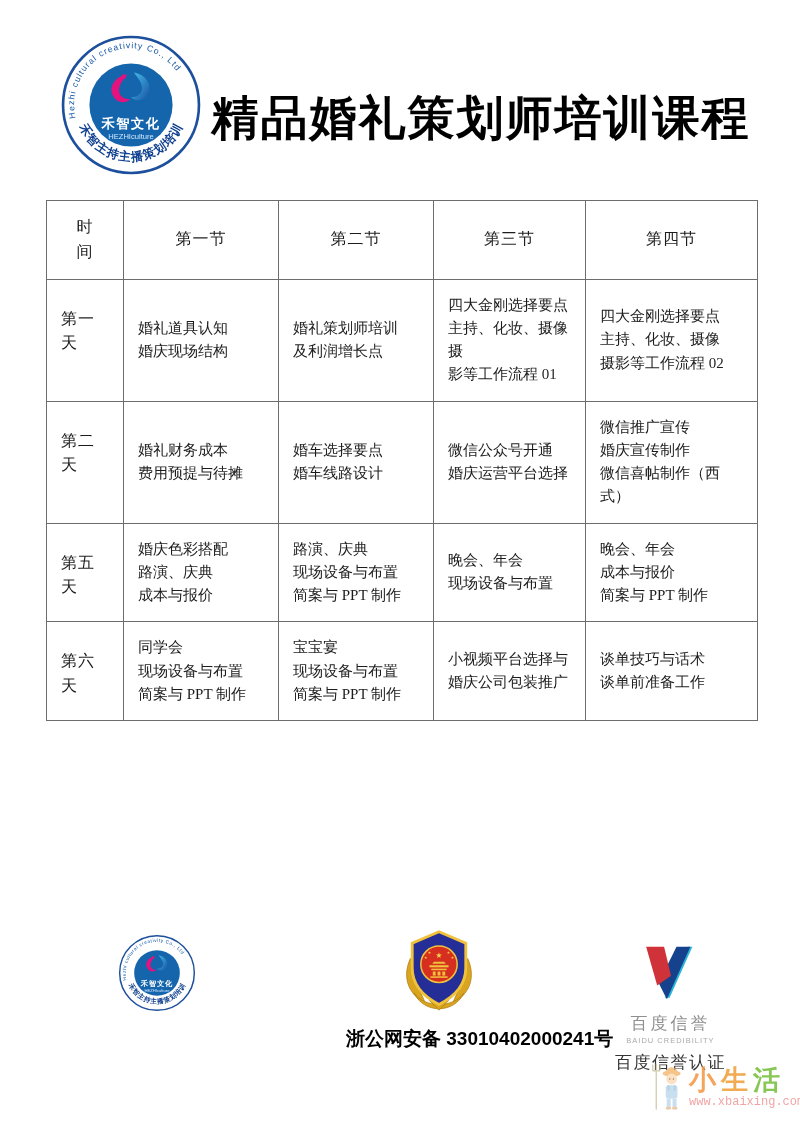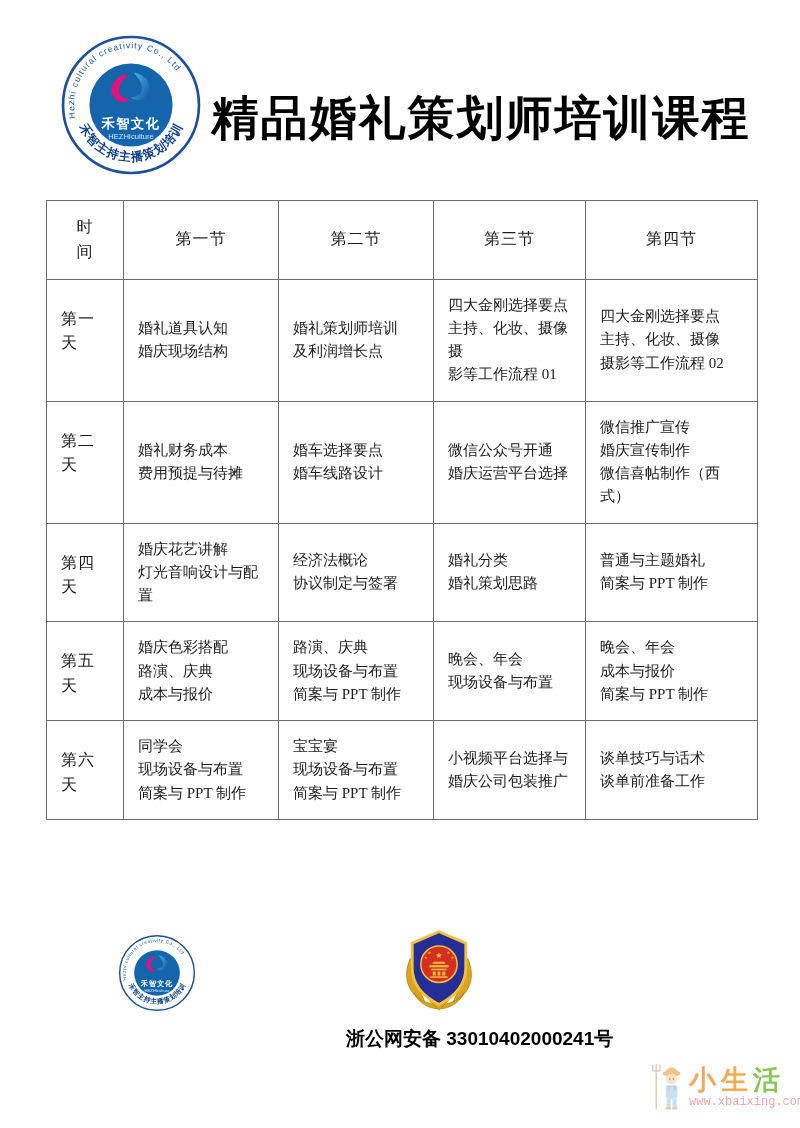--- a/index.html
+++ b/index.html
@@ -127,39 +127,20 @@
             <div>婚车线路设计</div>
           </td>
           <td>
             <div>微信公众号开通</div>
             <div>婚庆运营平台选择</div>
           </td>
           <td>
             <div>微信推广宣传</div>
             <div>婚庆宣传制作</div>
             <div>微信喜帖制作（西式）</div>
-          </td>
-        </tr>
-        <tr>
-          <td class="day">第四天</td>
-          <td>
-            <div>婚庆花艺讲解</div>
-            <div>灯光音响设计与配置</div>
-          </td>
-          <td>
-            <div>经济法概论</div>
-            <div>协议制定与签署</div>
-          </td>
-          <td>
-            <div>婚礼分类</div>
-            <div>婚礼策划思路</div>
-          </td>
-          <td>
-            <div>普通与主题婚礼</div>
-            <div>简案与 PPT 制作</div>
           </td>
         </tr>
         <tr>
           <td class="day">第五天</td>
           <td>
             <div>婚庆色彩搭配</div>
             <div>路演、庆典</div>
             <div>成本与报价</div>
           </td>
           <td>
@@ -248,20 +229,30 @@
         <rect x="32" y="44.6" width="16" height="1.6"></rect>
         <rect x="33.5" y="47.6" width="3" height="4.2"></rect>
         <rect x="38.5" y="47.6" width="3" height="4.2"></rect>
         <rect x="43.5" y="47.6" width="3" height="4.2"></rect>
         <rect x="31" y="52.6" width="18" height="1.6"></rect>
       </g>
     </svg>
     <div class="police">浙公网安备 33010402000241号</div>
   </div>
 
+  <div class="f-right">
+    <svg viewBox="0 0 80 84" width="58" height="58">
+      <polygon points="64,4 71,4 38,78 31,78" fill="#2ab4d8"></polygon>
+      <polygon points="48,4 68,4 34,80 22,56" fill="#16418d"></polygon>
+      <polygon points="4,4 30,4 40,46 20,60" fill="#cf3339"></polygon>
+    </svg>
+    <div class="baidu-cn">百度信誉</div>
+    <div class="baidu-en">BAIDU CREDIBILITY</div>
+    <div class="baidu-cert">百度信誉认证</div>
+  </div>
 
   <div class="watermark">
     <svg viewBox="0 0 40 56" width="36" height="52" opacity="0.85">
       <g stroke="#c9c2a0" stroke-width="1.6" fill="none">
         <line x1="7" y1="9" x2="7" y2="52"></line>
         <line x1="3" y1="9" x2="11" y2="9"></line>
         <line x1="3" y1="9" x2="3" y2="2"></line>
         <line x1="7" y1="9" x2="7" y2="1"></line>
         <line x1="11" y1="9" x2="11" y2="2"></line>
       </g>

